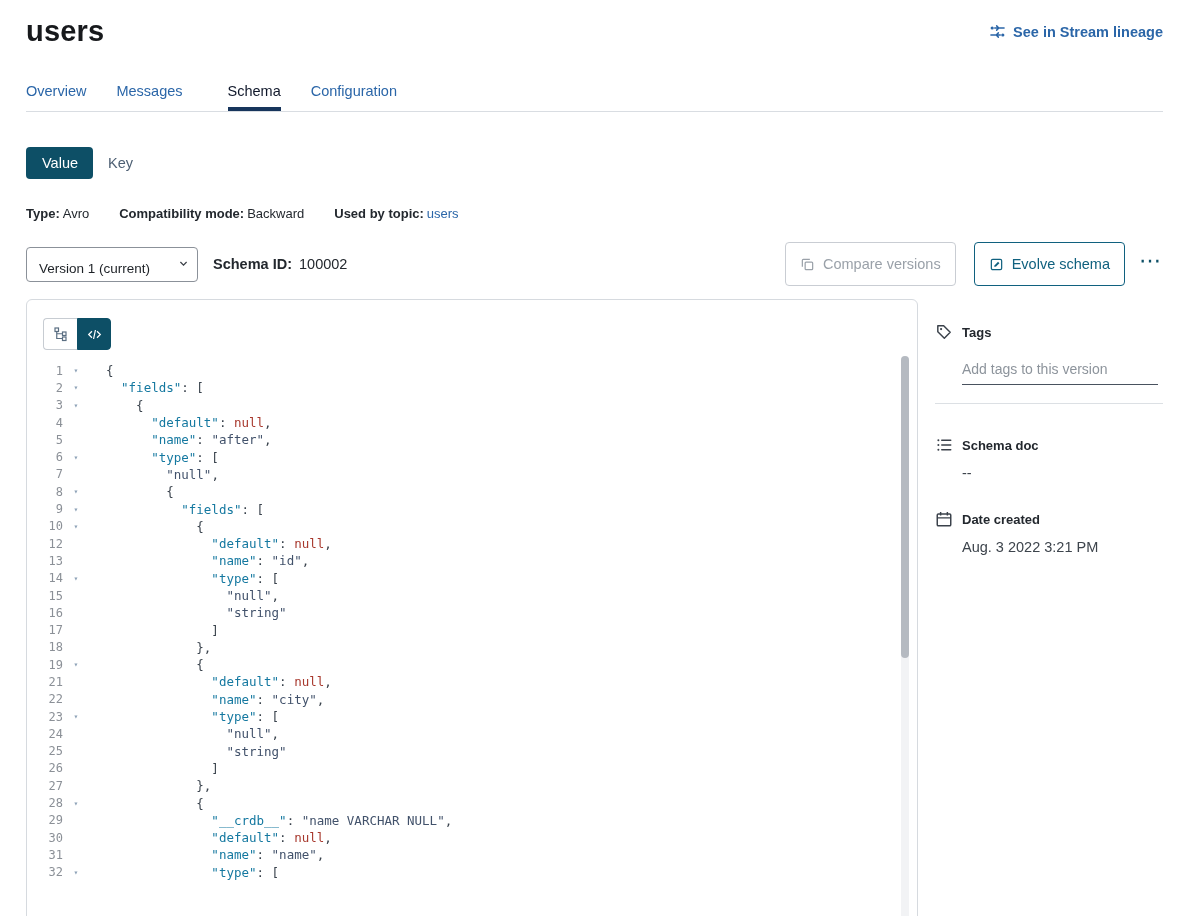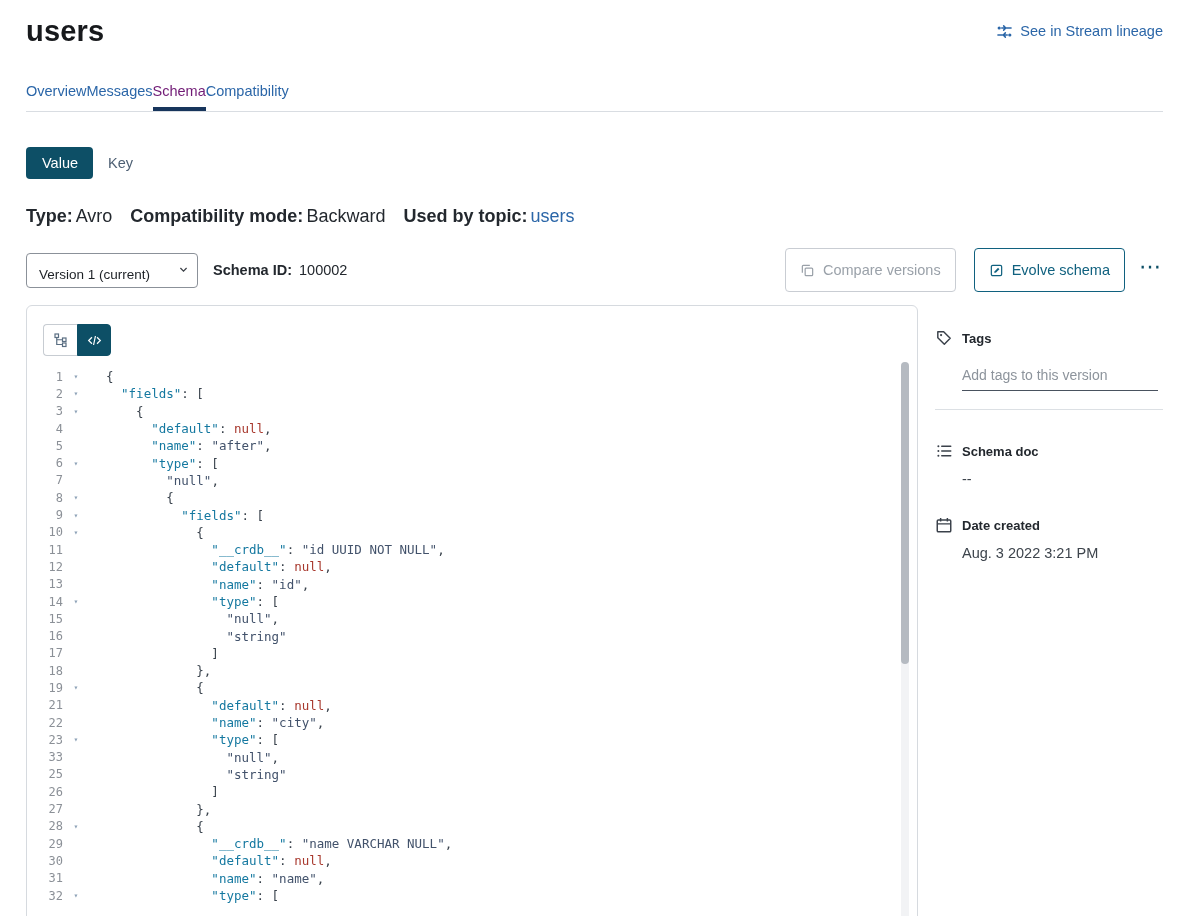--- a/index.html
+++ b/index.html
@@ -16,35 +16,35 @@
     --code-key: #1478a0;
     --code-string: #42526b;
     --code-null: #a8392e;
     --code-punct: #39424c;
   }
   .page { padding: 10px 26px 0; }
 
   
   .page-header { display: flex; justify-content: space-between; align-items: center; height: 42px; }
   .page-title { margin: 0; font-size: 29px; font-weight: 700; color: #17191c; letter-spacing: .2px; }
-  .lineage-link { display: inline-flex; align-items: flex-start; gap: 7px; color: var(--link); font-size: 14.5px; font-weight: 400; text-decoration: none; cursor: pointer; }
+  .lineage-link { display: inline-flex; align-items: flex-end; gap: 7px; color: var(--link); font-size: 14.5px; font-weight: 700; text-decoration: none; cursor: pointer; }
   .icon { display: inline-block; flex: none; }
 
   
-  .tabs { display: flex; margin-top: 31px; border-bottom: 1px solid #d9dde2; }
+  .tabs { display: flex; gap: 30px; margin-top: 31px; border-bottom: 1px solid #d9dde2; }
   .tab { color: var(--link); font-size: 14.5px; padding-bottom: 12px; text-decoration: none; cursor: pointer; }
-  .tab.active { color: #701a75; border-bottom: 4px solid var(--tab-underline); padding-bottom: 8px; }
+  .tab.active { color: #0f172a; border-bottom: 4px solid var(--tab-underline); padding-bottom: 8px; margin-left: 15px; }
 
   
   .seg-toggle { margin-top: 35px; display: flex; align-items: center; }
   .seg-btn { font-size: 14.5px; padding: 8px 15px; border: none; border-radius: 4px; background: transparent; color: #4d5f73; cursor: pointer; font-family: inherit; }
   .seg-btn.active { background: var(--accent-dark); color: #ffffff; padding-left: 16px; }
 
   
-  .meta-row { margin-top: 27px; font-size: 18px; display: flex; gap: 18px; align-items: center; }
+  .meta-row { margin-top: 27px; font-size: 13px; display: flex; gap: 30px; align-items: center; }
   .meta-label { font-weight: 700; }
   .meta-value { margin-left: 3px; }
   .meta-link { color: var(--link); margin-left: 3px; text-decoration: none; cursor: pointer; }
 
   
   .controls-row { margin-top: 21px; display: flex; align-items: center; }
   .select-wrap { position: relative; width: 172px; flex: none; }
   .select-wrap select { width: 100%; height: 35px; appearance: none; -webkit-appearance: none;
     border: 1px solid #8b9199; border-radius: 4px; padding: 8px 28px 0 12px;
     font-size: 13.5px; color: #1d2126; background: #fff; font-family: inherit; cursor: pointer; }
@@ -110,21 +110,21 @@
         <path d="M1.8 11.3h8.8M6.8 11.3l2-2M6.8 11.3l2 2" stroke-linecap="round"></path>
       </svg>
       <span>See in Stream lineage</span>
     </a>
   </header>
 
   <nav class="tabs">
       <a class="tab">Overview</a>
       <a class="tab">Messages</a>
       <a class="tab active">Schema</a>
-      <a class="tab">Compatibility</a>
+      <a class="tab">Configuration</a>
     </nav>
 
   <div class="seg-toggle">
     <button class="seg-btn active">Value</button>
     <button class="seg-btn">Key</button>
   </div>
 
   <div class="meta-row">
     <span class="meta-group">
       <span class="meta-label">Type:</span><span class="meta-value">Avro</span>
@@ -191,33 +191,32 @@
             <div class="code-line"><span class="ln">1</span><span class="fold">▾</span><span class="code-text"><span></span><span class="tk-p">{</span></span></div>
             <div class="code-line"><span class="ln">2</span><span class="fold">▾</span><span class="code-text"><span>  </span><span class="tk-k">"fields"</span><span class="tk-p">: [</span></span></div>
             <div class="code-line"><span class="ln">3</span><span class="fold">▾</span><span class="code-text"><span>    </span><span class="tk-p">{</span></span></div>
             <div class="code-line"><span class="ln">4</span><span class="fold"></span><span class="code-text"><span>      </span><span class="tk-k">"default"</span><span class="tk-p">: </span><span class="tk-n">null</span><span class="tk-p">,</span></span></div>
             <div class="code-line"><span class="ln">5</span><span class="fold"></span><span class="code-text"><span>      </span><span class="tk-k">"name"</span><span class="tk-p">: </span><span class="tk-s">"after"</span><span class="tk-p">,</span></span></div>
             <div class="code-line"><span class="ln">6</span><span class="fold">▾</span><span class="code-text"><span>      </span><span class="tk-k">"type"</span><span class="tk-p">: [</span></span></div>
             <div class="code-line"><span class="ln">7</span><span class="fold"></span><span class="code-text"><span>        </span><span class="tk-s">"null"</span><span class="tk-p">,</span></span></div>
             <div class="code-line"><span class="ln">8</span><span class="fold">▾</span><span class="code-text"><span>        </span><span class="tk-p">{</span></span></div>
             <div class="code-line"><span class="ln">9</span><span class="fold">▾</span><span class="code-text"><span>          </span><span class="tk-k">"fields"</span><span class="tk-p">: [</span></span></div>
             <div class="code-line"><span class="ln">10</span><span class="fold">▾</span><span class="code-text"><span>            </span><span class="tk-p">{</span></span></div>
-            <div class="code-line"><span class="ln">11</span><span class="fold"></span><span class="code-text"><span>              </span><span class="tk-k">"__crdb__"</span><span class="tk-p">: </span><span class="tk-s">"id UUID NOT NULL"</span><span class="tk-p">,</span></span></div>
             <div class="code-line"><span class="ln">12</span><span class="fold"></span><span class="code-text"><span>              </span><span class="tk-k">"default"</span><span class="tk-p">: </span><span class="tk-n">null</span><span class="tk-p">,</span></span></div>
             <div class="code-line"><span class="ln">13</span><span class="fold"></span><span class="code-text"><span>              </span><span class="tk-k">"name"</span><span class="tk-p">: </span><span class="tk-s">"id"</span><span class="tk-p">,</span></span></div>
             <div class="code-line"><span class="ln">14</span><span class="fold">▾</span><span class="code-text"><span>              </span><span class="tk-k">"type"</span><span class="tk-p">: [</span></span></div>
             <div class="code-line"><span class="ln">15</span><span class="fold"></span><span class="code-text"><span>                </span><span class="tk-s">"null"</span><span class="tk-p">,</span></span></div>
             <div class="code-line"><span class="ln">16</span><span class="fold"></span><span class="code-text"><span>                </span><span class="tk-s">"string"</span></span></div>
             <div class="code-line"><span class="ln">17</span><span class="fold"></span><span class="code-text"><span>              </span><span class="tk-p">]</span></span></div>
             <div class="code-line"><span class="ln">18</span><span class="fold"></span><span class="code-text"><span>            </span><span class="tk-p">},</span></span></div>
             <div class="code-line"><span class="ln">19</span><span class="fold">▾</span><span class="code-text"><span>            </span><span class="tk-p">{</span></span></div>
             <div class="code-line"><span class="ln">21</span><span class="fold"></span><span class="code-text"><span>              </span><span class="tk-k">"default"</span><span class="tk-p">: </span><span class="tk-n">null</span><span class="tk-p">,</span></span></div>
             <div class="code-line"><span class="ln">22</span><span class="fold"></span><span class="code-text"><span>              </span><span class="tk-k">"name"</span><span class="tk-p">: </span><span class="tk-s">"city"</span><span class="tk-p">,</span></span></div>
             <div class="code-line"><span class="ln">23</span><span class="fold">▾</span><span class="code-text"><span>              </span><span class="tk-k">"type"</span><span class="tk-p">: [</span></span></div>
-            <div class="code-line"><span class="ln">33</span><span class="fold"></span><span class="code-text"><span>                </span><span class="tk-s">"null"</span><span class="tk-p">,</span></span></div>
+            <div class="code-line"><span class="ln">24</span><span class="fold"></span><span class="code-text"><span>                </span><span class="tk-s">"null"</span><span class="tk-p">,</span></span></div>
             <div class="code-line"><span class="ln">25</span><span class="fold"></span><span class="code-text"><span>                </span><span class="tk-s">"string"</span></span></div>
             <div class="code-line"><span class="ln">26</span><span class="fold"></span><span class="code-text"><span>              </span><span class="tk-p">]</span></span></div>
             <div class="code-line"><span class="ln">27</span><span class="fold"></span><span class="code-text"><span>            </span><span class="tk-p">},</span></span></div>
             <div class="code-line"><span class="ln">28</span><span class="fold">▾</span><span class="code-text"><span>            </span><span class="tk-p">{</span></span></div>
             <div class="code-line"><span class="ln">29</span><span class="fold"></span><span class="code-text"><span>              </span><span class="tk-k">"__crdb__"</span><span class="tk-p">: </span><span class="tk-s">"name VARCHAR NULL"</span><span class="tk-p">,</span></span></div>
             <div class="code-line"><span class="ln">30</span><span class="fold"></span><span class="code-text"><span>              </span><span class="tk-k">"default"</span><span class="tk-p">: </span><span class="tk-n">null</span><span class="tk-p">,</span></span></div>
             <div class="code-line"><span class="ln">31</span><span class="fold"></span><span class="code-text"><span>              </span><span class="tk-k">"name"</span><span class="tk-p">: </span><span class="tk-s">"name"</span><span class="tk-p">,</span></span></div>
             <div class="code-line"><span class="ln">32</span><span class="fold">▾</span><span class="code-text"><span>              </span><span class="tk-k">"type"</span><span class="tk-p">: [</span></span></div>
           </div>
       </div>

